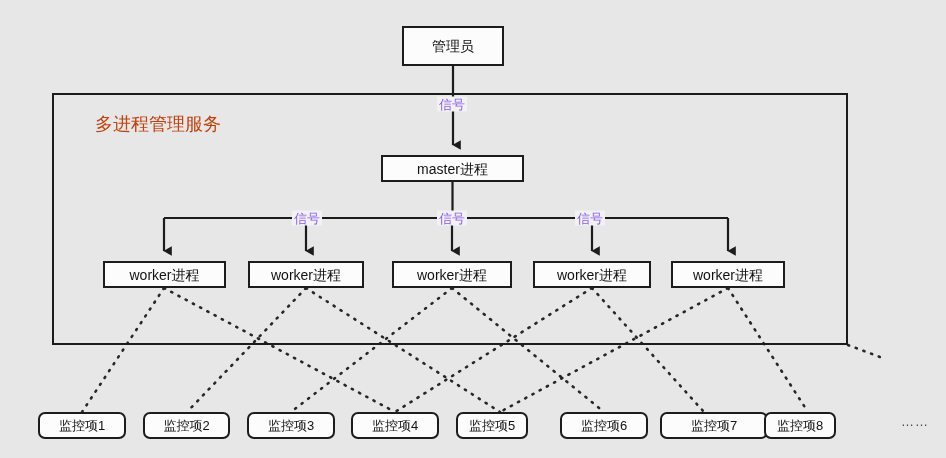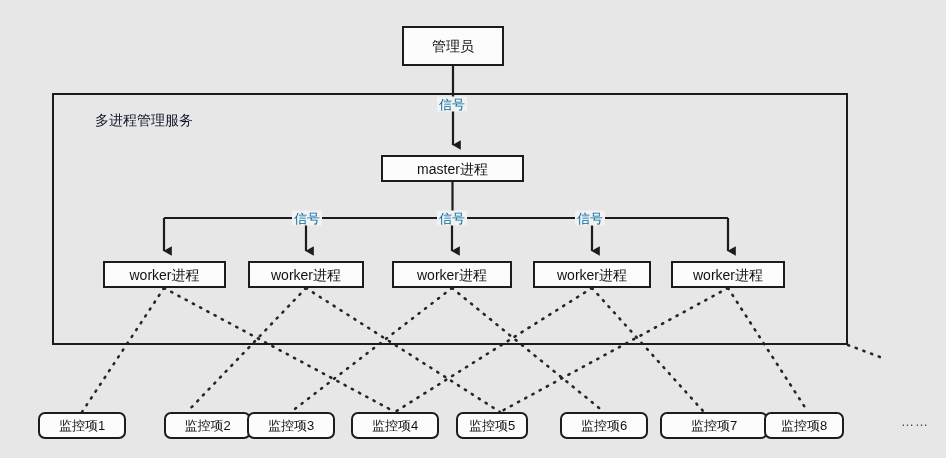--- a/index.html
+++ b/index.html
@@ -45,28 +45,28 @@
     text-align: center;
   }
   .container-box {
     position: absolute;
     border: 2px solid #1c1c1c;
     background: transparent;
     box-sizing: border-box;
   }
   .container-label {
     position: absolute;
-    color: #0f172a;
-    font-size: 14px;
+    color: #c2410c;
+    font-size: 18px;
     white-space: nowrap;
   }
   .edge-label {
     position: absolute;
     background: #f2f2f2;
-    color: #0369a1;
+    color: #8b5cf6;
     font-size: 13px;
     line-height: 1;
     padding: 1px 2px;
     white-space: nowrap;
     transform: translate(-50%, -50%);
   }
   .ellipsis-text {
     position: absolute;
     color: #4a4a4a;
     font-size: 13px;
@@ -119,27 +119,27 @@
 
   <div id="worker-layer">
       <div class="node-box" style="left: 103px; top: 261px; width: 123px; height: 27px;">worker进程</div>
       <div class="node-box" style="left: 248px; top: 261px; width: 116px; height: 27px;">worker进程</div>
       <div class="node-box" style="left: 392px; top: 261px; width: 120px; height: 27px;">worker进程</div>
       <div class="node-box" style="left: 533px; top: 261px; width: 118px; height: 27px;">worker进程</div>
       <div class="node-box" style="left: 671px; top: 261px; width: 114px; height: 27px;">worker进程</div>
     </div>
   <div id="monitor-layer">
       <div class="node-box rounded" style="left: 38px; top: 412px; width: 88px; height: 27px;">监控项1</div>
-      <div class="node-box rounded" style="left: 143px; top: 412px; width: 87px; height: 27px; margin-left: 21px;">监控项2</div>
+      <div class="node-box rounded" style="left: 143px; top: 412px; width: 87px; height: 27px;">监控项2</div>
       <div class="node-box rounded" style="left: 247px; top: 412px; width: 88px; height: 27px;">监控项3</div>
       <div class="node-box rounded" style="left: 351px; top: 412px; width: 88px; height: 27px;">监控项4</div>
       <div class="node-box rounded" style="left: 456px; top: 412px; width: 72px; height: 27px;">监控项5</div>
       <div class="node-box rounded" style="left: 560px; top: 412px; width: 88px; height: 27px;">监控项6</div>
       <div class="node-box rounded" style="left: 660px; top: 412px; width: 108px; height: 27px;">监控项7</div>
-      <div class="node-box rounded" style="left: 764px; top: 412px; width: 80px; height: 27px;">监控项8</div>
+      <div class="node-box rounded" style="left: 764px; top: 412px; width: 72px; height: 27px;">监控项8</div>
     </div>
   <div id="signal-label-layer">
       <div class="edge-label" style="left: 452px; top: 104px;">信号</div>
       <div class="edge-label" style="left: 307px; top: 218px;">信号</div>
       <div class="edge-label" style="left: 452px; top: 218px;">信号</div>
       <div class="edge-label" style="left: 590px; top: 218px;">信号</div>
     </div>
 
   <div class="ellipsis-text" id="more-indicator" style="left: 901px; top: 414px;">……</div>
 

